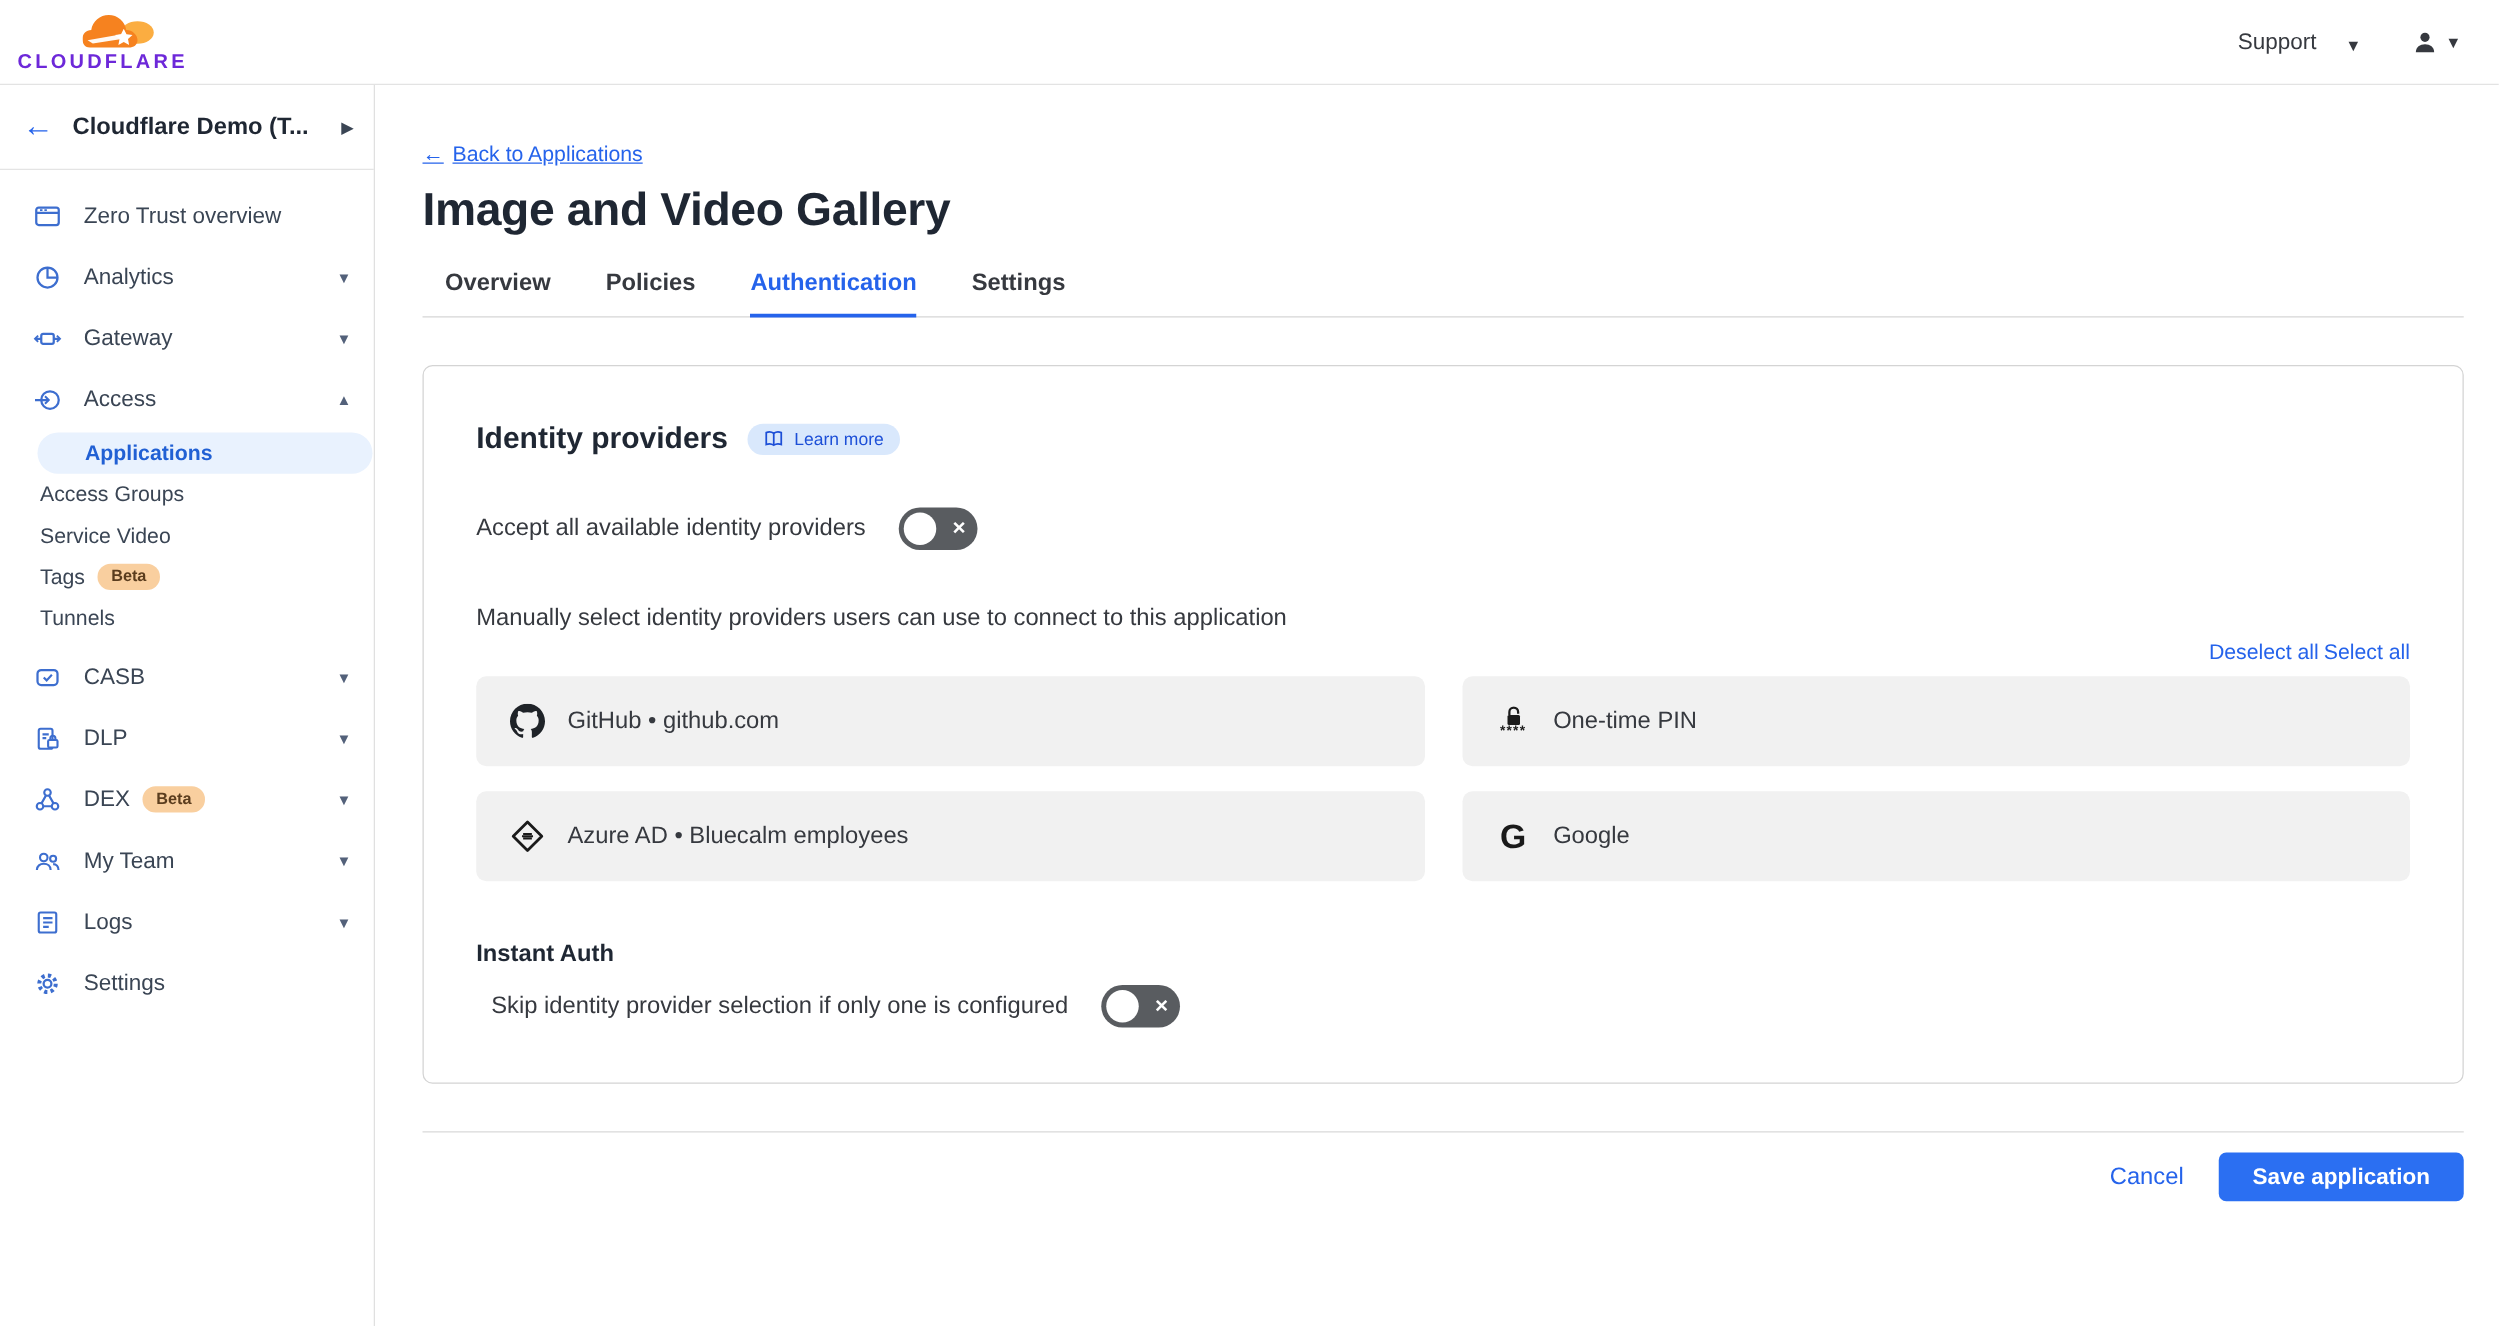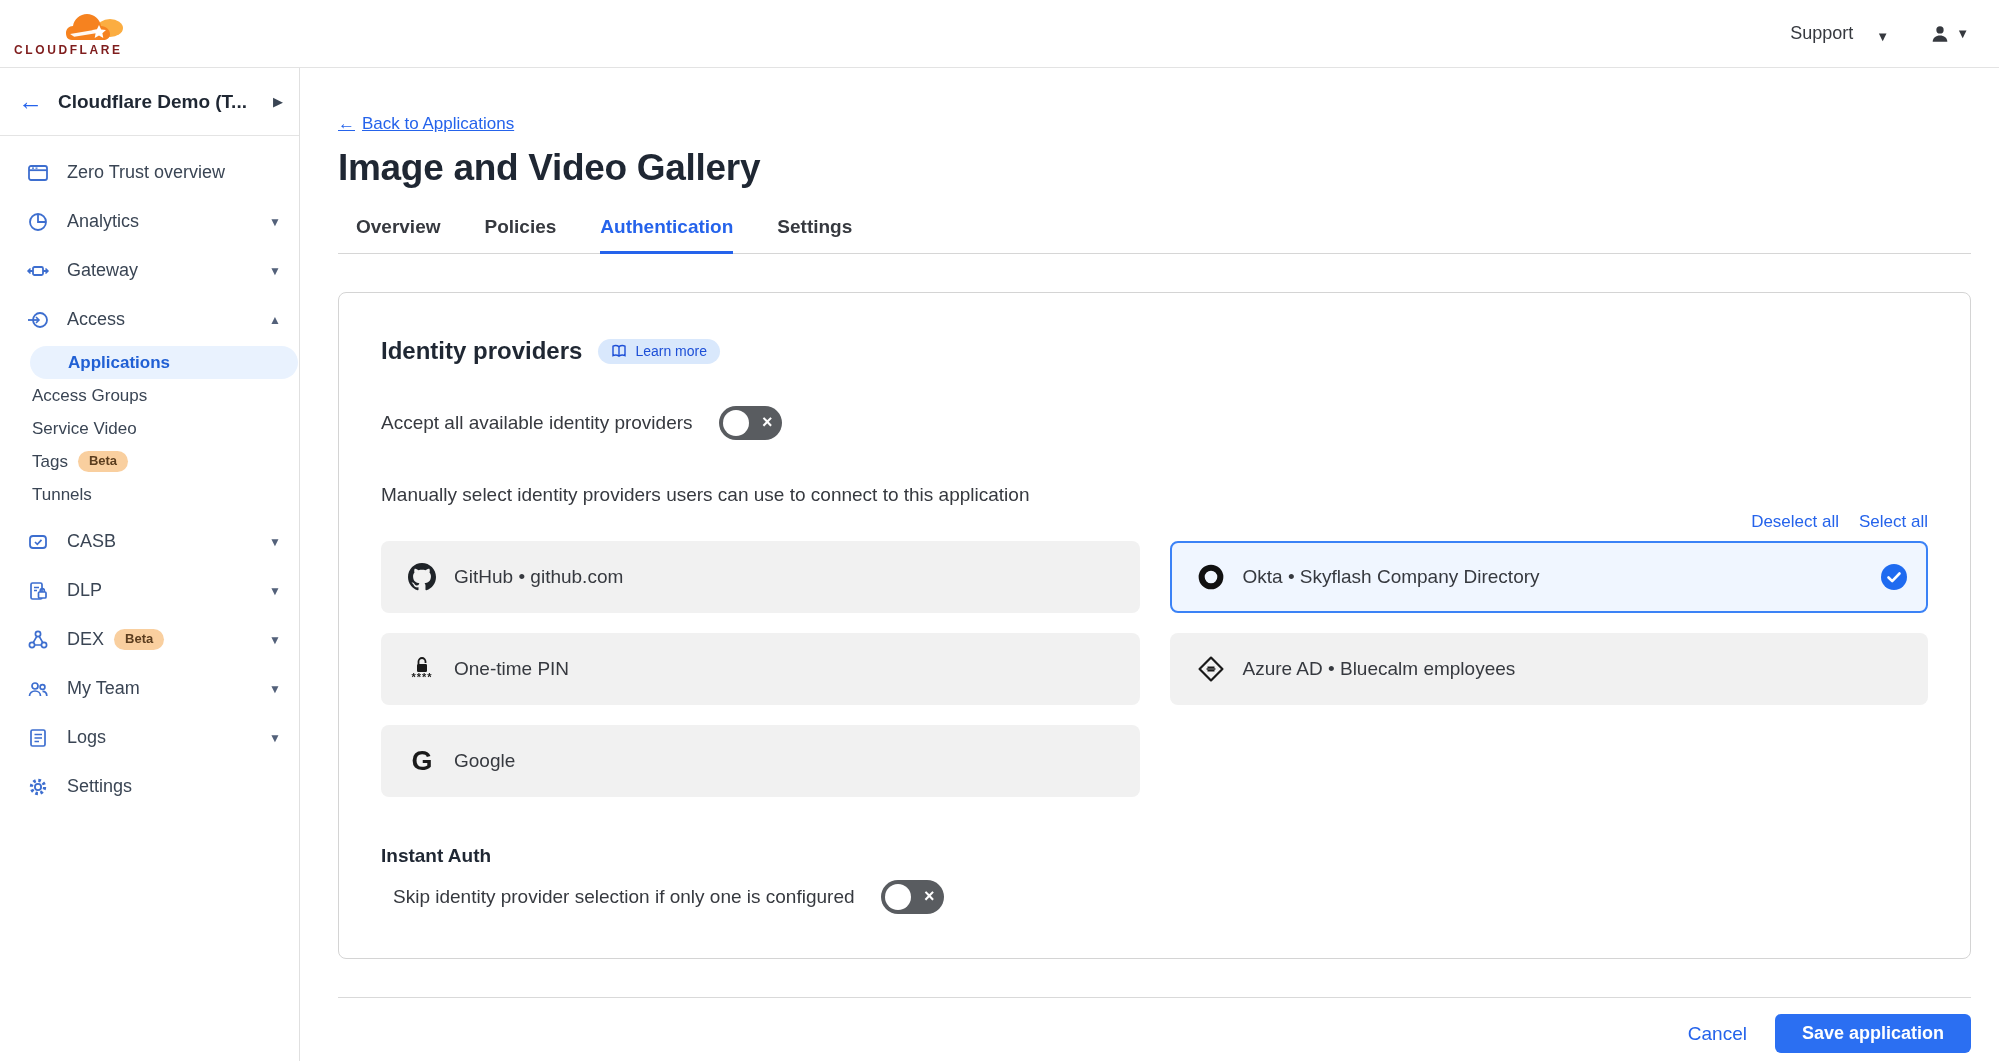--- a/index.html
+++ b/index.html
@@ -10,21 +10,21 @@
   }
   
   .topbar {
     position:absolute; top:0; left:0; right:0; height:68px;
     border-bottom:1px solid #e3e3e3; background:#fff;
     display:flex; align-items:center; justify-content:space-between;
     padding:0 30px 0 14px; z-index:5;
   }
   .brand { display:flex; flex-direction:column; align-items:flex-start; }
   .brand svg { margin-left:52px; }
-  .wordmark { font-size:12px; font-weight:800; letter-spacing:2.6px; color:#7f1d1d; line-height:1; margin-top:1px; }
+  .wordmark { font-size:16px; font-weight:800; letter-spacing:2.6px; color:#6d28d9; line-height:1; margin-top:1px; }
   .topbar-right { display:flex; align-items:center; gap:40px; }
   .support { display:flex; align-items:flex-end; gap:23px; font-size:18px; color:#36393f; cursor:pointer;margin-left:36px; }
   .user-menu { display:flex; align-items:center; gap:5px; cursor:pointer; }
   .caret-glyph { font-size:13px; color:#36393f; }
   
   .sidebar {
     position:absolute; top:68px; left:0; width:300px; bottom:0;
     background:#fff; border-right:1px solid #e0e0e0;
   }
   .sidebar-header {
@@ -97,21 +97,21 @@
   .toggle .knob {
     position:absolute; left:4px; top:4px; width:26px; height:26px;
     border-radius:50%; background:#fff;
   }
   .toggle .off-x {
     position:absolute; right:9px; top:50%; transform:translateY(-54%);
     color:#fff; font-size:18px; font-weight:700; line-height:1;
   }
   .manual-label { margin-top:44px; font-size:19px; color:#36393f; }
   .select-links {
-    display:flex; justify-content:flex-end; gap:20px;
+    display:flex; justify-content:flex-end; gap:4px;
     margin-top:6px; font-size:17px;
   }
   .select-links span { color:#2563eb; cursor:pointer; }
   .providers-grid {
     margin-top:9px; display:grid; grid-template-columns:1fr 1fr;
     column-gap:30px; row-gap:20px;
   }
   .provider {
     height:72px; border-radius:8px; background:#f1f1f1; border:none;
     display:flex; align-items:center; gap:17px; padding:0 56px 0 26px;
@@ -381,34 +381,20 @@
 
       <button class="provider">
         <span class="p-icon">
           <svg width="28" height="28" viewBox="0 0 24 24">
               <path fill="#1f2328" d="M12 0C5.37 0 0 5.37 0 12c0 5.3 3.438 9.8 8.205 11.385.6.113.82-.258.82-.577 0-.285-.01-1.04-.015-2.04-3.338.724-4.042-1.61-4.042-1.61-.546-1.385-1.333-1.754-1.333-1.754-1.09-.745.083-.73.083-.73 1.205.085 1.84 1.237 1.84 1.237 1.07 1.834 2.807 1.304 3.492.997.108-.775.418-1.305.762-1.605-2.665-.3-5.466-1.332-5.466-5.93 0-1.31.468-2.38 1.236-3.22-.124-.303-.536-1.523.117-3.176 0 0 1.008-.322 3.3 1.23.957-.266 1.983-.399 3.003-.404 1.02.005 2.047.138 3.006.404 2.29-1.552 3.297-1.23 3.297-1.23.653 1.653.242 2.873.118 3.176.77.84 1.235 1.91 1.235 3.22 0 4.61-2.805 5.625-5.475 5.92.43.37.813 1.102.813 2.222 0 1.606-.015 2.898-.015 3.293 0 .32.216.694.825.576C20.565 21.795 24 17.295 24 12c0-6.63-5.37-12-12-12z"></path>
             </svg>
         </span>
         <span>GitHub • github.com</span>
       </button>
 
-      <button class="provider selected">
-        <span class="p-icon">
-          <svg width="28" height="28" viewBox="0 0 24 24" fill="none">
-              <circle cx="12" cy="12" r="8" stroke="#111" stroke-width="5.2"></circle>
-            </svg>
-        </span>
-        <span>Okta • Skyflash Company Directory</span>
-        <span class="check-wrap">
-          <svg width="26" height="26" viewBox="0 0 26 26">
-              <circle cx="13" cy="13" r="13" fill="#1f6bf0"></circle>
-              <path d="M7.5 13.5 L11.2 17.2 L18.5 9.5" stroke="#fff" stroke-width="2.6" fill="none" stroke-linecap="round" stroke-linejoin="round"></path>
-            </svg>
-        </span>
-      </button>
 
       <button class="provider">
         <span class="p-icon">
           <svg width="18" height="17" viewBox="0 0 18 17" fill="none">
               <path d="M5.5 7 V4.5 a3.5 3.5 0 0 1 7 0 V6" stroke="#1a1a1a" stroke-width="1.8"></path>
               <rect x="4" y="7" width="10" height="8" rx="1.2" fill="#1a1a1a"></rect>
             </svg>
           <span class="otp-stars">****</span>
         </span>
         <span>One-time PIN</span>

